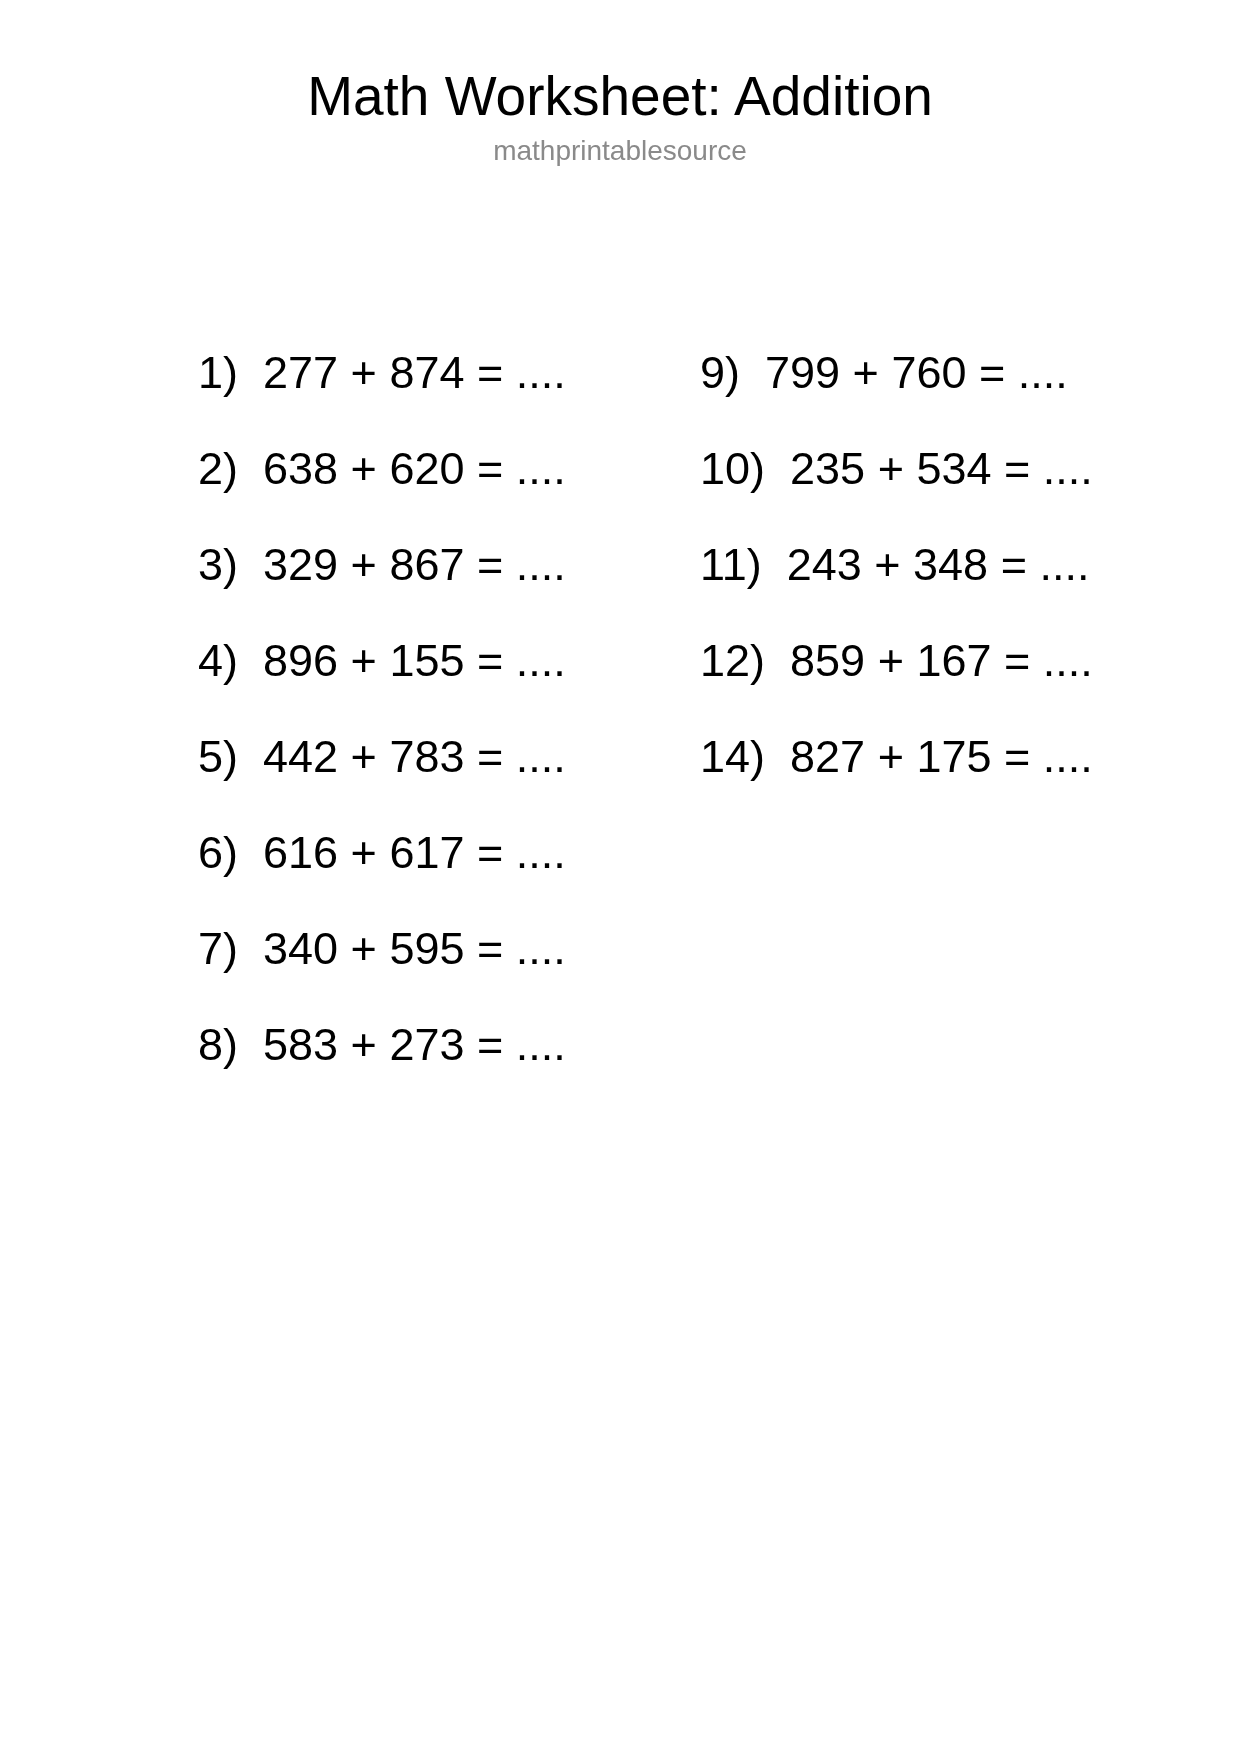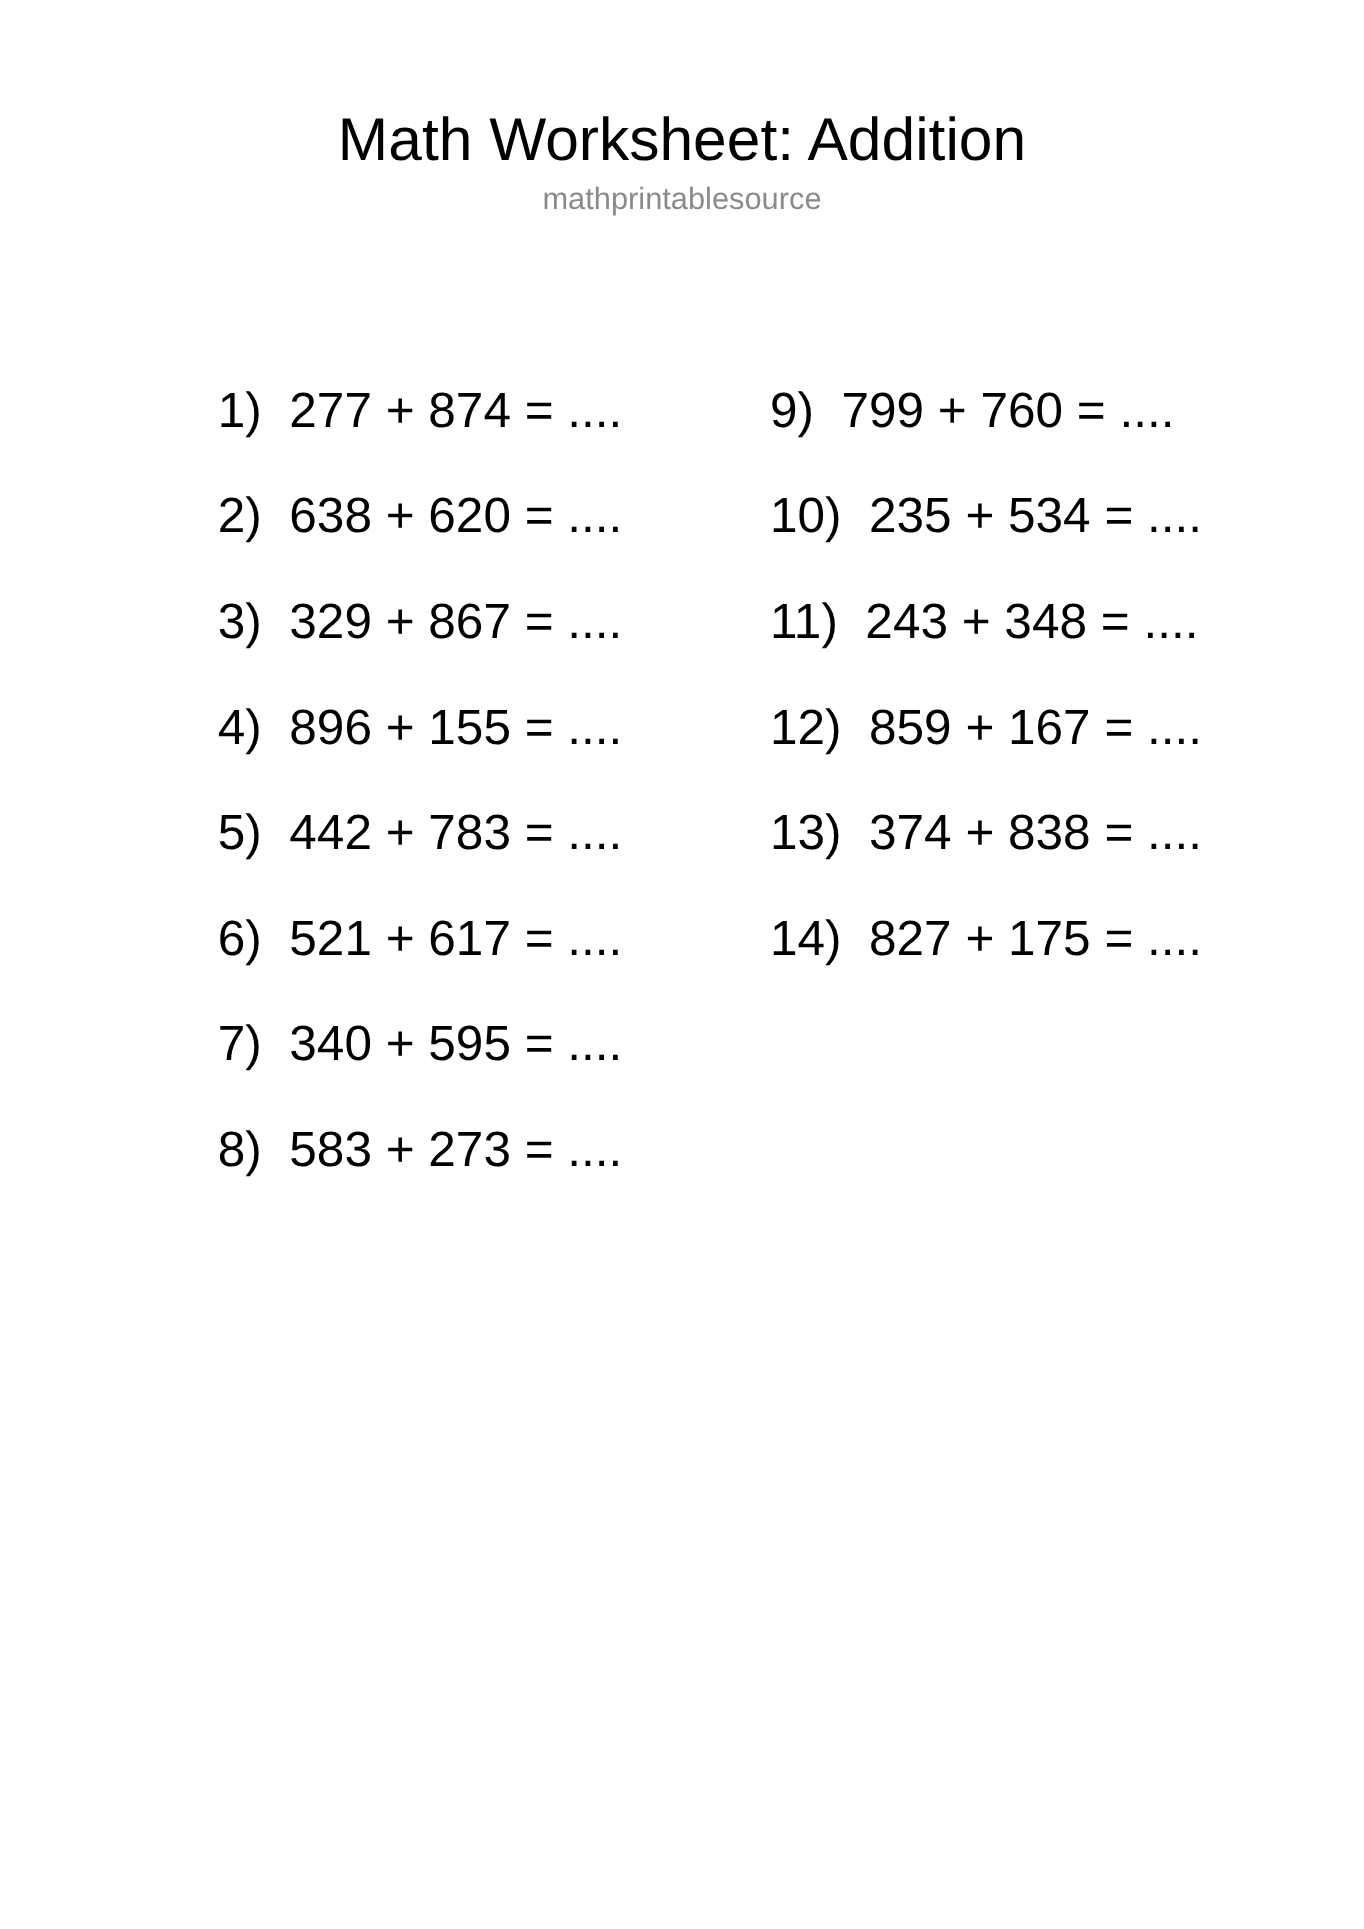--- a/index.html
+++ b/index.html
@@ -16,21 +16,21 @@
     overflow: hidden;
   }
   .header {
     position: absolute;
     top: 0;
     left: 0;
     width: 1240px;
     text-align: center;
   }
   .title {
-    margin-top: 95px;
+    margin-top: 65px;
     font-size: 55px;
     font-weight: 400;
     line-height: 1.15;
     color: #000000;
     letter-spacing: 0;
   }
   .subtitle {
     margin-top: 8px;
     font-size: 28px;
     font-weight: 400;
@@ -85,21 +85,21 @@
     <span class="problem-expression">896 + 155 = ....</span>
   </div>
 
   <div class="problem-row">
     <span class="problem-label">5)</span>
     <span class="problem-expression">442 + 783 = ....</span>
   </div>
 
   <div class="problem-row">
     <span class="problem-label">6)</span>
-    <span class="problem-expression">521 + 617 = ....</span>
+    <span class="problem-expression">616 + 617 = ....</span>
   </div>
 
   <div class="problem-row">
     <span class="problem-label">7)</span>
     <span class="problem-expression">340 + 595 = ....</span>
   </div>
 
   <div class="problem-row">
     <span class="problem-label">8)</span>
     <span class="problem-expression">583 + 273 = ....</span>
@@ -119,23 +119,19 @@
   <div class="problem-row">
     <span class="problem-label">11)</span>
     <span class="problem-expression">243 + 348 = ....</span>
   </div>
 
   <div class="problem-row">
     <span class="problem-label">12)</span>
     <span class="problem-expression">859 + 167 = ....</span>
   </div>
 
-  <div class="problem-row">
-    <span class="problem-label">13)</span>
-    <span class="problem-expression">374 + 838 = ....</span>
-  </div>
 
   <div class="problem-row">
     <span class="problem-label">14)</span>
     <span class="problem-expression">827 + 175 = ....</span>
   </div>
 
 </div>
 
 </body></html>

